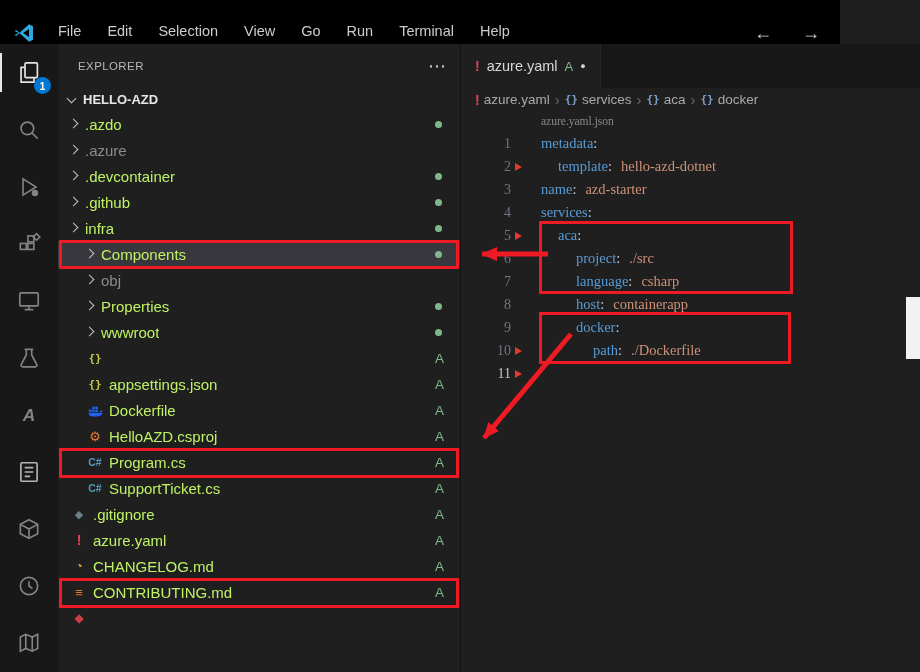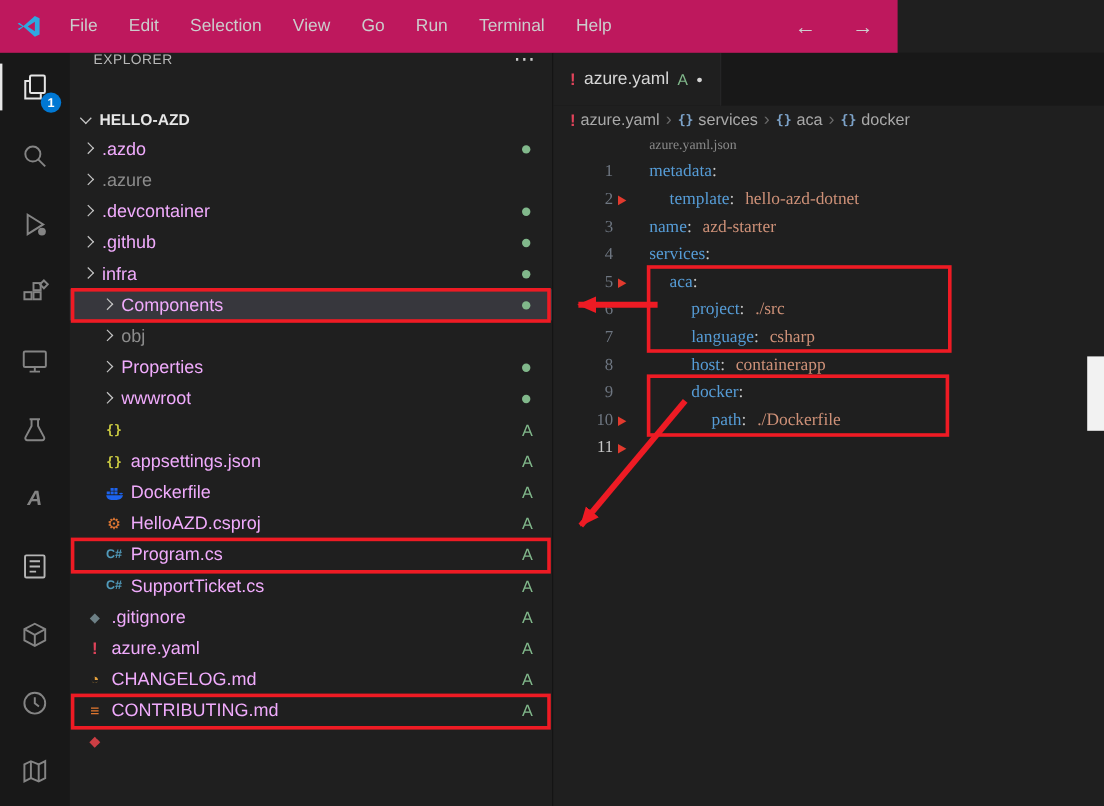--- a/index.html
+++ b/index.html
@@ -1,50 +1,50 @@
 <!DOCTYPE html>
 <html><head>
 <meta charset="utf-8">
 <style>
   html,body{margin:0;padding:0;width:920px;height:672px;overflow:hidden;background:#1f1f1f;
     font-family:"Liberation Sans",sans-serif;-webkit-font-smoothing:antialiased;position:relative}
   *{box-sizing:border-box}
 
   
-  .titlebar{position:absolute;left:0;top:0;width:748px;height:44px;background:#be185d;
-    display:flex;align-items:center;color:#cccccc;font-size:14.5px;z-index:5}
+  .titlebar{position:absolute;left:0;top:0;width:840px;height:44px;background:#000000;
+    display:flex;align-items:flex-end;color:#cccccc;font-size:14.5px;z-index:5}
   .vslogo{margin:0 10px 0 13px;display:flex;align-items:center}
   .menu-item{padding:5px 13px;cursor:default}
   .nav-arrows{margin-left:auto;display:flex;gap:30px;padding-right:20px;font-size:18px;color:#cfcfcf}
 
   
   .activitybar{position:absolute;left:0;top:44px;width:58px;height:628px;background:#181818;
     display:flex;flex-direction:column;z-index:4}
   .ab-item{width:58px;height:57px;display:flex;align-items:center;justify-content:center;position:relative}
   .ab-item.active::before{content:'';position:absolute;left:0;top:9px;bottom:9px;width:2px;background:#e7e7e7}
   .ab-badge{position:absolute;right:7px;bottom:7px;width:17px;height:17px;border-radius:50%;
     background:#0078d4;color:#fff;font-size:10.5px;display:flex;align-items:center;justify-content:center;font-weight:700}
 
   
   .sidebar{position:absolute;left:58px;top:44px;width:402px;height:628px;background:#1f1f1f;z-index:3}
-  .sb-header{height:44px;display:flex;padding:0 14px 0 20px;color:#b8b8b8}
+  .sb-header{height:44px;display:flex;align-items:center;padding:0 14px 0 20px;color:#b8b8b8}
   .sb-title{font-size:11.5px;letter-spacing:.4px}
   .sb-more{margin-left:auto;color:#cccccc;font-size:18px;line-height:10px;cursor:pointer}
   .section{height:23px;display:flex;align-items:center;padding-left:6px;color:#e7e7e7;font-weight:700;font-size:13px}
   .tree{display:flex;flex-direction:column}
   .row{height:26px;display:flex;align-items:center;font-size:15px;color:#cccccc;cursor:pointer;position:relative}
   .row.sel{background:#37373d}
   .pd0{padding-left:8px}.pd1{padding-left:24px}.pf0{padding-left:12px}.pf1{padding-left:28px}
   .chev{width:16px;height:16px;position:relative;flex:none;margin-right:3px}
   .chev::before{content:'';position:absolute;left:4px;top:4px;width:6px;height:6px;
     border-right:1.4px solid #c5c5c5;border-bottom:1.4px solid #c5c5c5;transform:rotate(-45deg)}
   .chev.down::before{transform:rotate(45deg);top:3px;left:4px}
   .ficon{width:18px;flex:none;margin-right:5px;text-align:center;display:inline-flex;justify-content:center;align-items:center}
   .lbl{white-space:nowrap;overflow:hidden;text-overflow:ellipsis}
-  .green{color:#f0abfc}.gray{color:#8c8c8c}
+  .green{color:#bef264}.gray{color:#8c8c8c}
   .gitdot{margin-left:auto;margin-right:18px;width:7px;height:7px;border-radius:50%;background:#81b88b;flex:none}
   .gitbadge{margin-left:auto;margin-right:16px;color:#81b88b;font-size:13.5px;flex:none}
   .i-json{color:#cbcb41;font:700 11px "DejaVu Sans Mono",monospace}
   .i-cs{color:#519aba;font:700 10.5px "Liberation Sans",sans-serif}
   .i-gear{color:#e37933;font-size:13px}
   .i-git{color:#6d8086;font-size:11px}
   .i-warn{color:#e0435a;font-weight:800;font-size:14px}
   .i-clock{color:#e8a33d;font-size:12px}
   .i-md{color:#e0762f;font-weight:700;font-size:13px}
   .i-ribbon{color:#cc3e44;font-size:12px}

